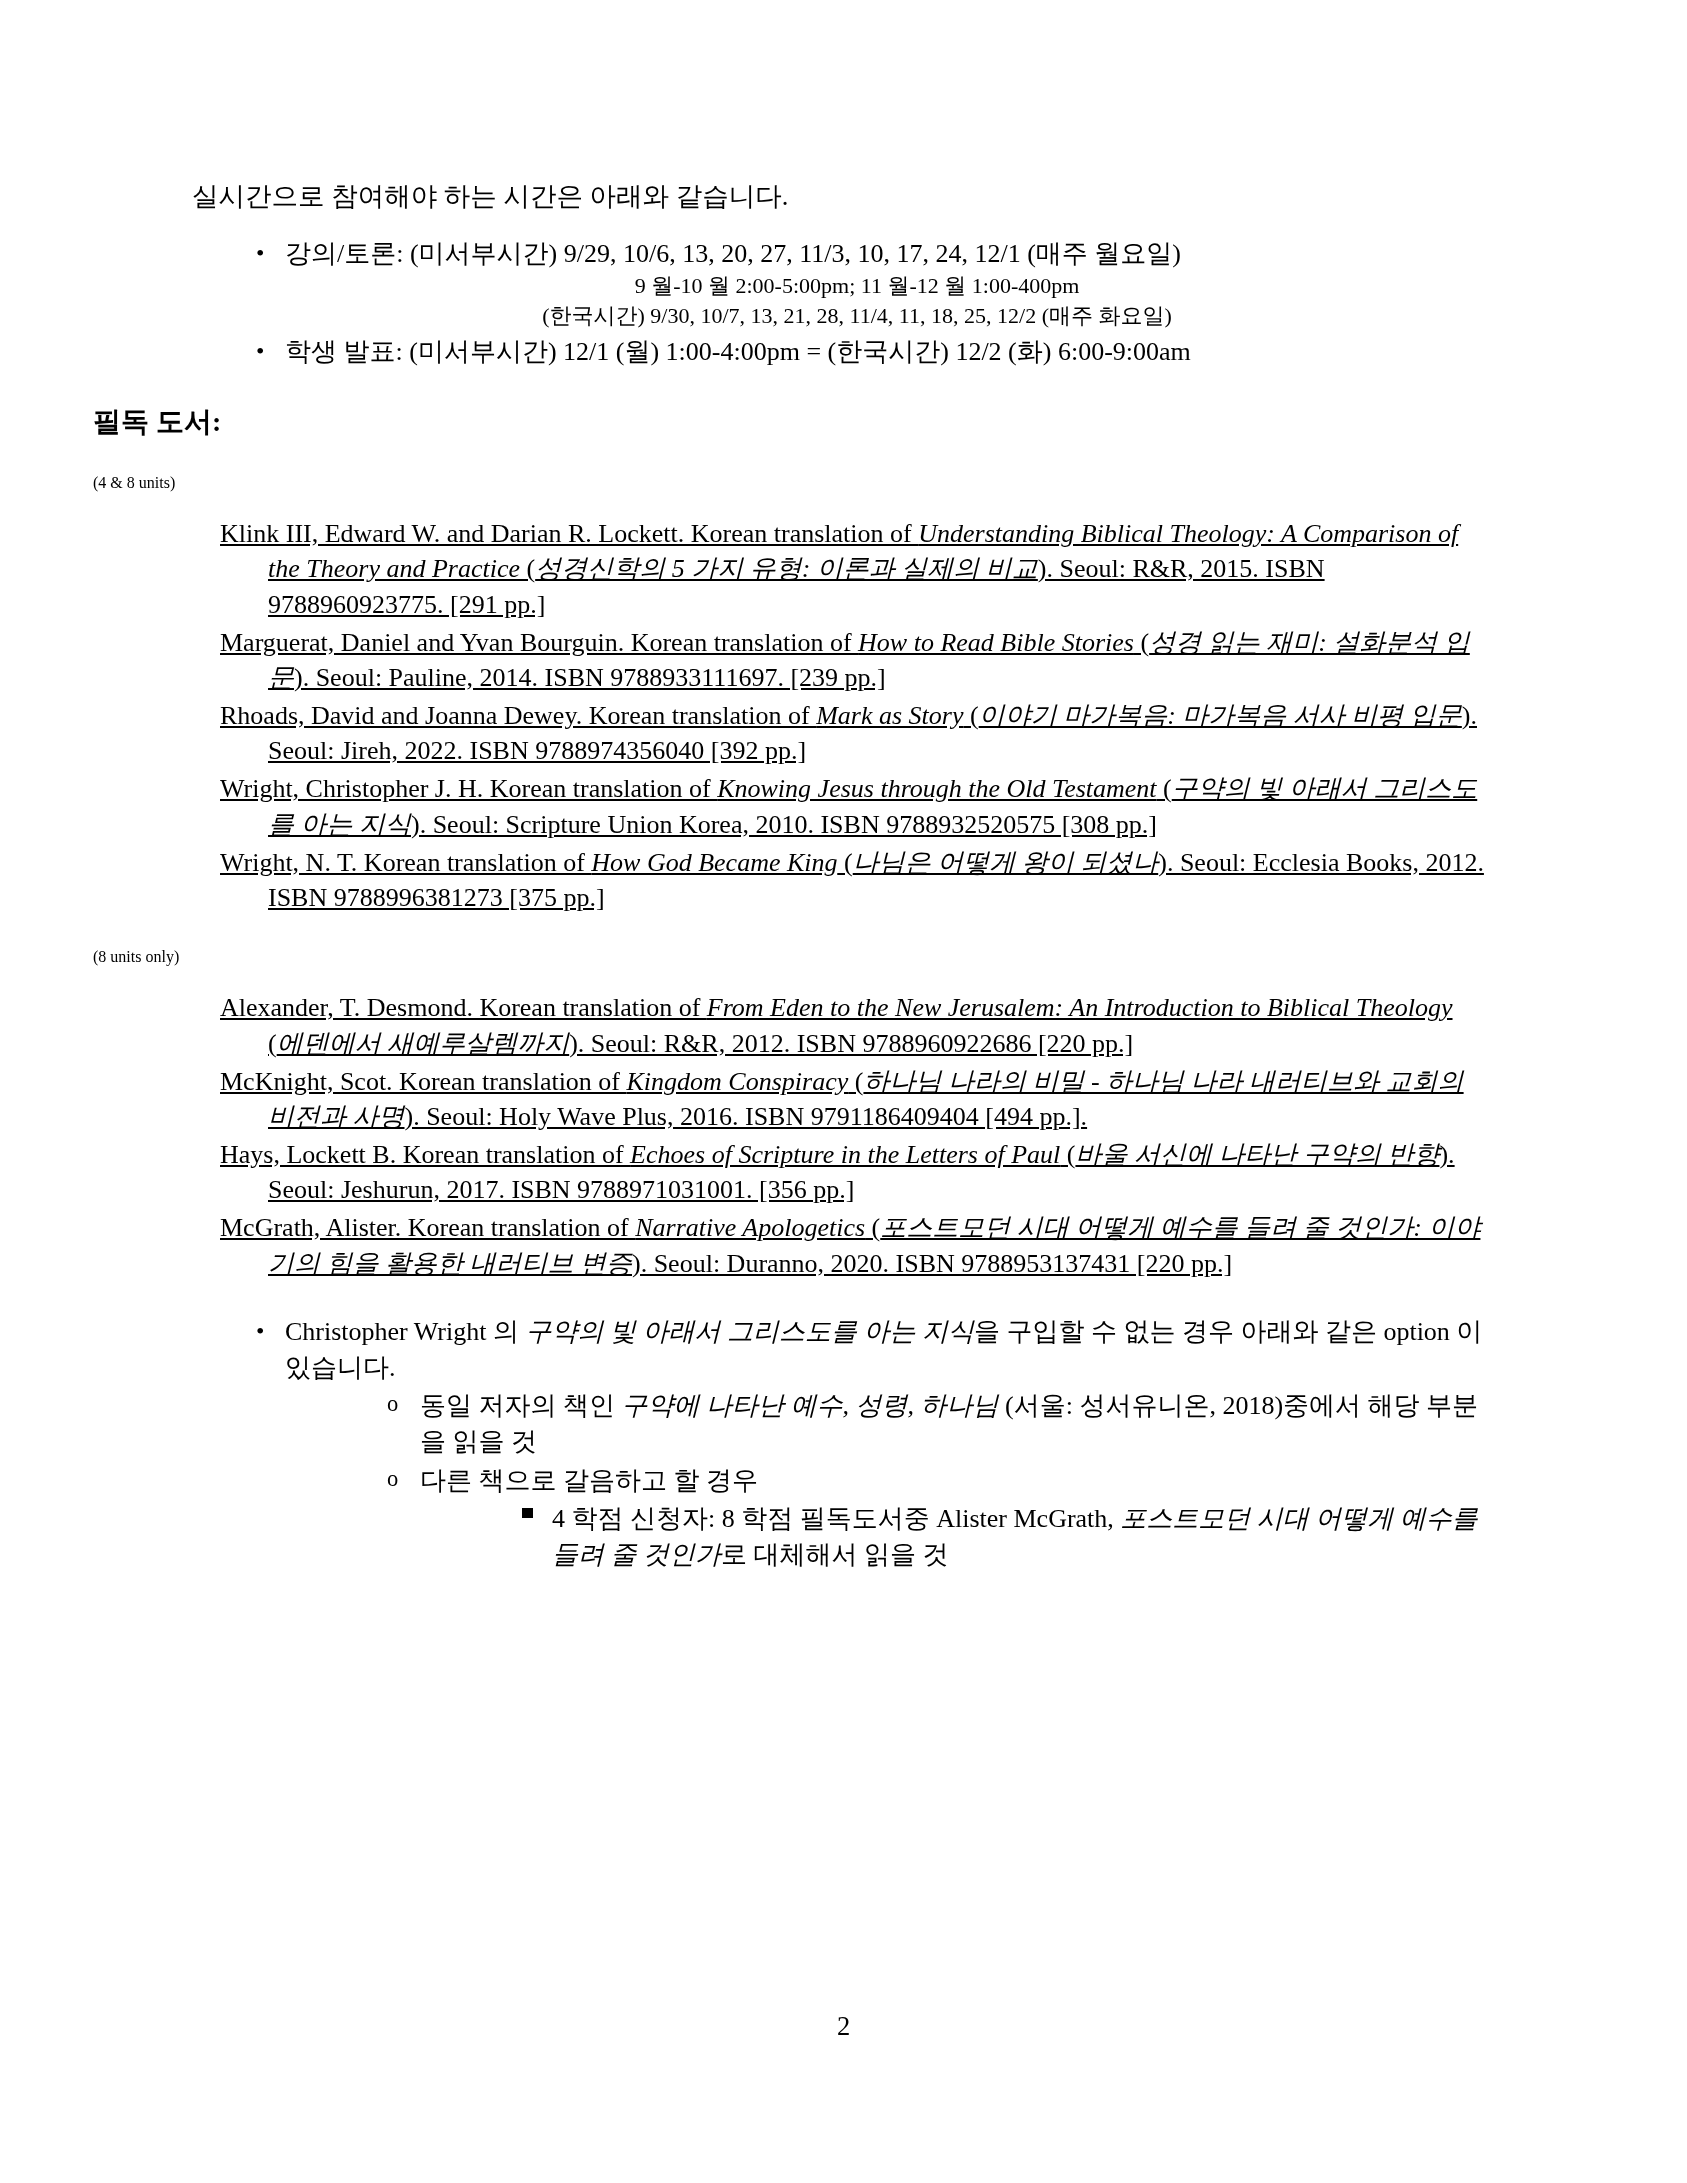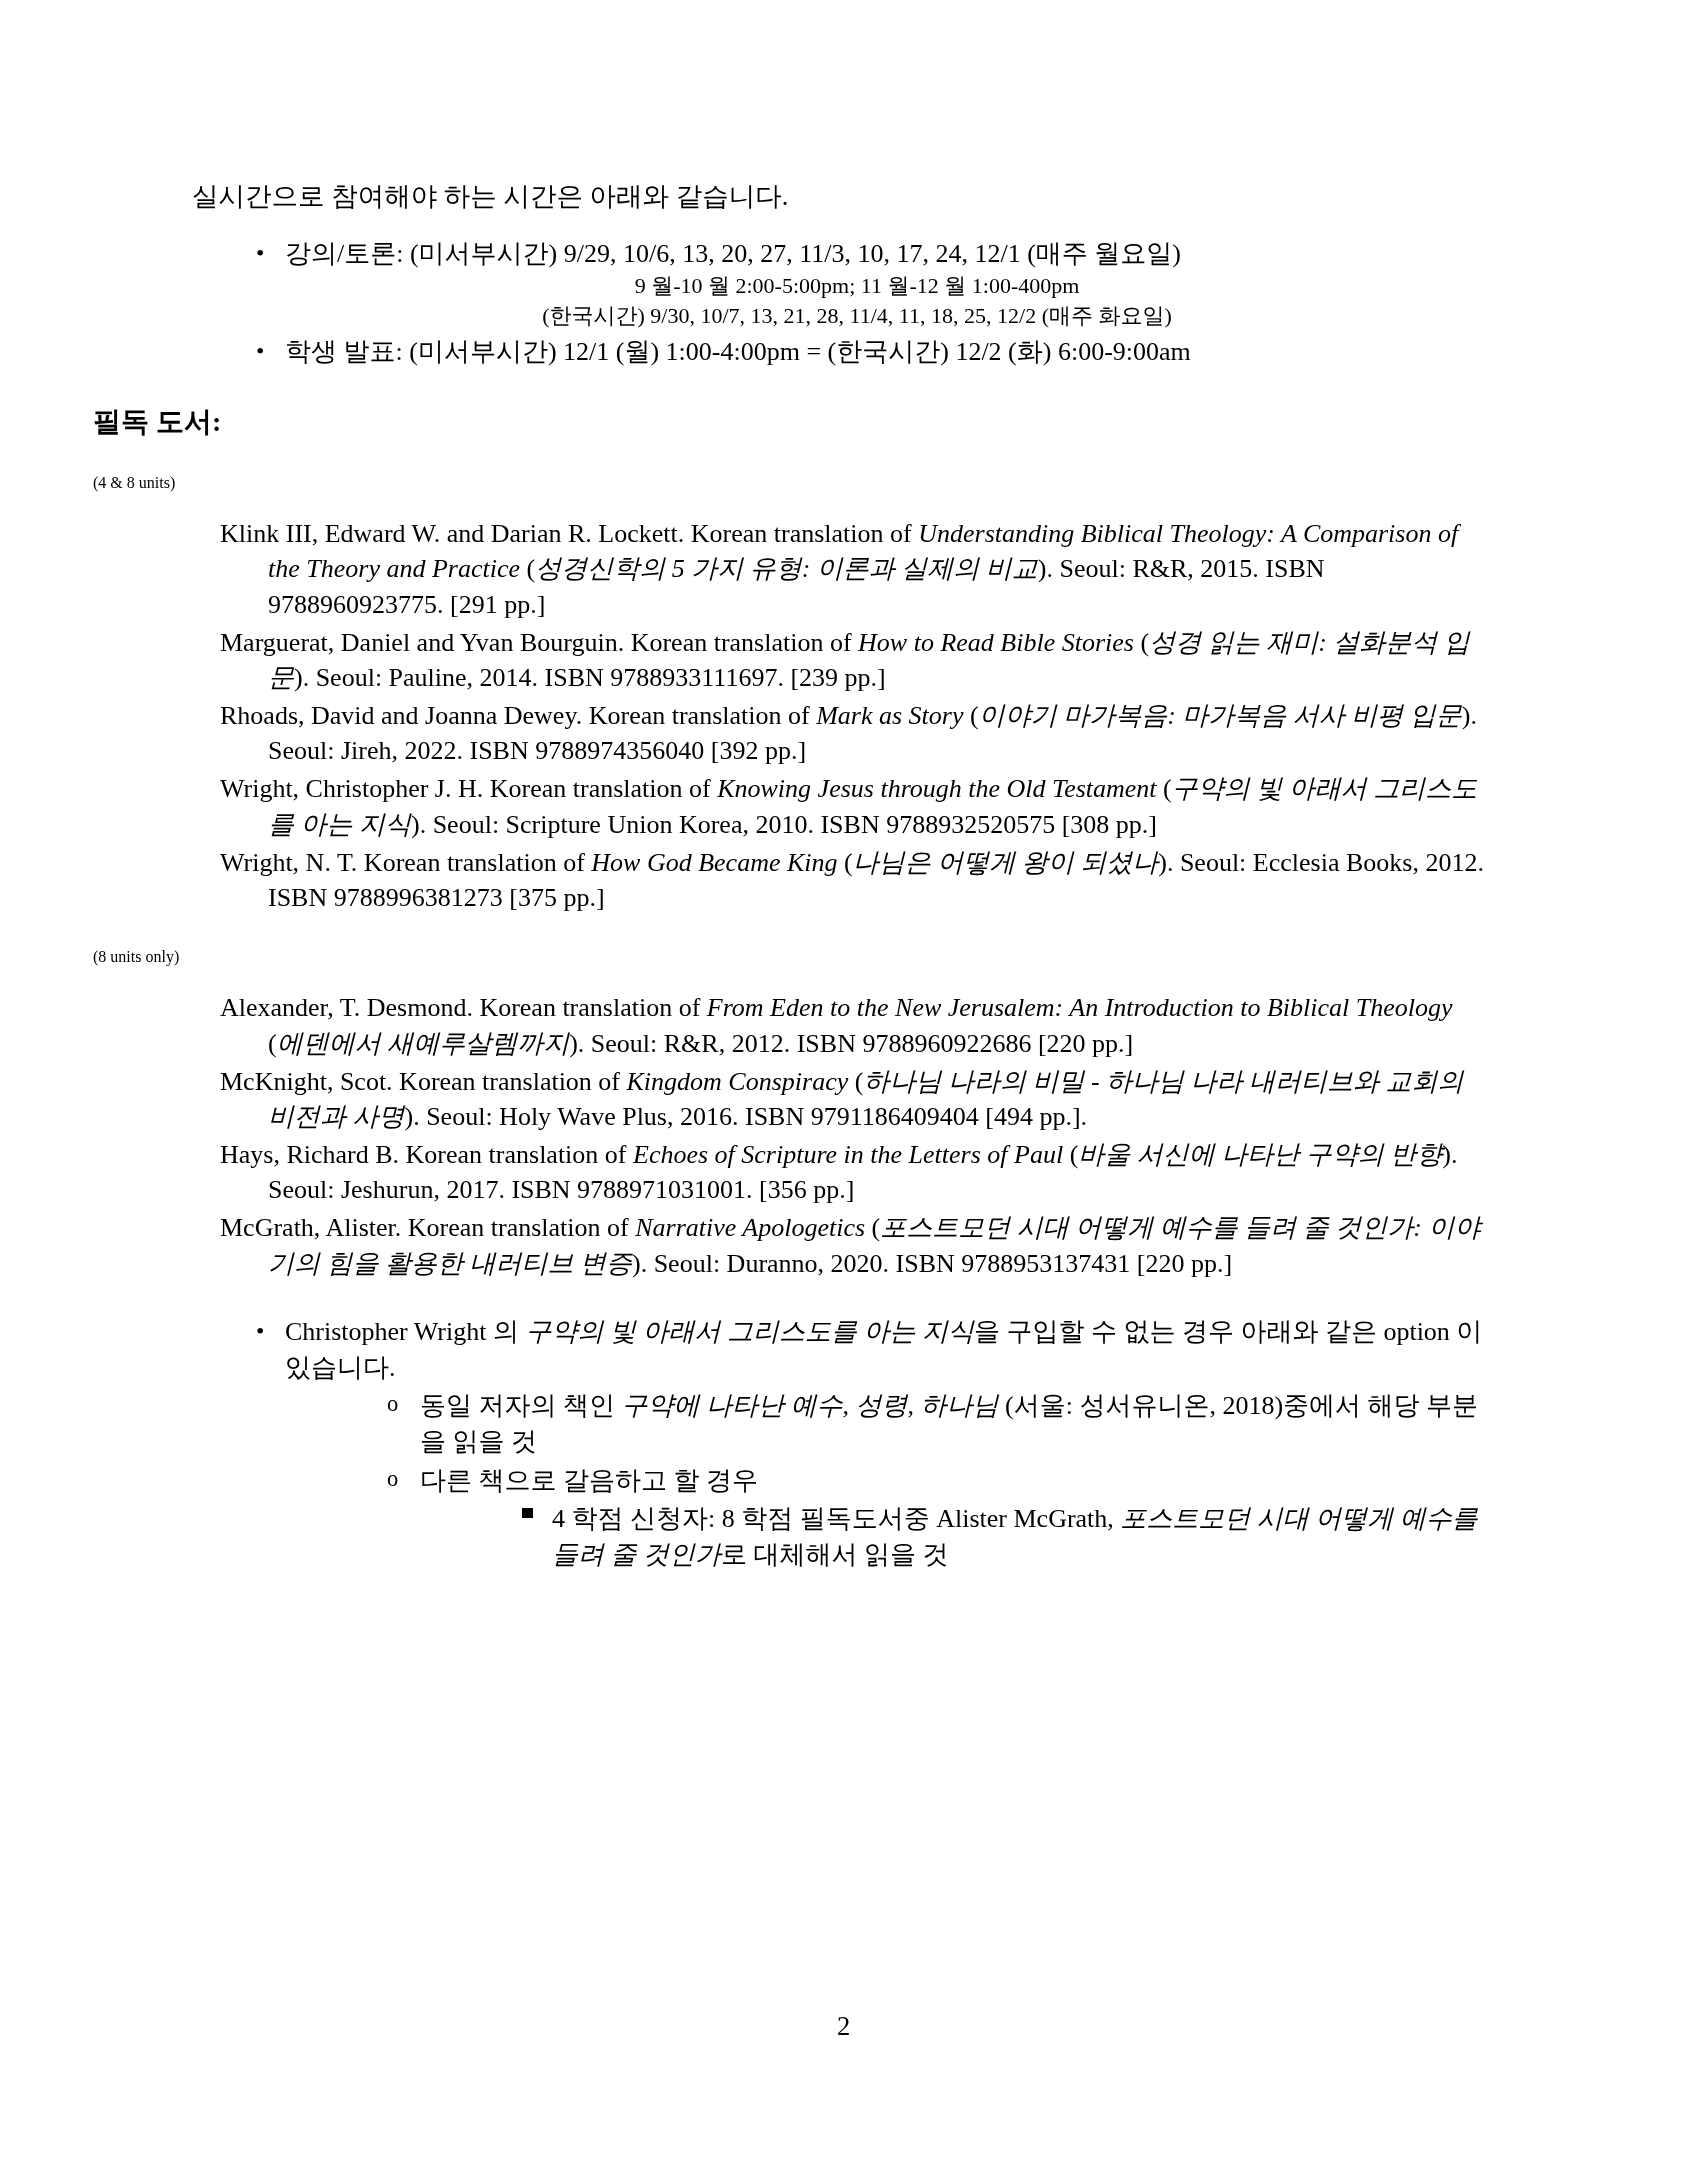--- a/index.html
+++ b/index.html
@@ -69,20 +69,21 @@
   .biblio {
     margin: 24px 0 0 0;
   }
   .entry {
     font-size: 26px;
     line-height: 1.36;
     padding-left: 48px;
     text-indent: -48px;
     margin: 0 0 2.6px 0;
     margin-left: 28px;
+    text-decoration: underline;
   }
   .entry i, .ital {
     font-style: italic;
   }
   .kital {
     font-style: italic;
   }
 
   ul.outer2 {
     list-style: none;
@@ -179,21 +180,21 @@
       <p class="entry"><span>Rhoads, David and Joanna Dewey. Korean translation of </span><i>Mark as Story</i><span> (</span><i class="kital">이야기 마가복음: 마가복음 서사 비평 입문</i><span>). Seoul: Jireh, 2022. ISBN 9788974356040 [392 pp.]</span></p>
       <p class="entry"><span>Wright, Christopher J. H. Korean translation of </span><i>Knowing Jesus through the Old Testament</i><span> (</span><i class="kital">구약의 빛 아래서 그리스도를 아는 지식</i><span>). Seoul: Scripture Union Korea, 2010. ISBN 9788932520575 [308 pp.]</span></p>
       <p class="entry"><span>Wright, N. T. Korean translation of </span><i>How God Became King</i><span> (</span><i class="kital">나님은 어떻게 왕이 되셨나</i><span>). Seoul: Ecclesia Books, 2012. ISBN 9788996381273 [375 pp.]</span></p>
     </div>
 
     <div class="units-label">(8 units only)</div>
 
     <div class="biblio">
       <p class="entry"><span>Alexander, T. Desmond. Korean translation of </span><i>From Eden to the New Jerusalem: An Introduction to Biblical Theology</i><span> (</span><i class="kital">에덴에서 새예루살렘까지</i><span>). Seoul: R&amp;R, 2012. ISBN 9788960922686 [220 pp.]</span></p>
       <p class="entry"><span>McKnight, Scot. Korean translation of </span><i>Kingdom Conspiracy</i><span> (</span><i class="kital">하나님 나라의 비밀 - 하나님 나라 내러티브와 교회의 비전과 사명</i><span>). Seoul: Holy Wave Plus, 2016. ISBN 9791186409404 [494 pp.].</span></p>
-      <p class="entry"><span>Hays, Richard B. Korean translation of </span><i>Echoes of Scripture in the Letters of Paul</i><span> (</span><i class="kital">바울 서신에 나타난 구약의 반향</i><span>). Seoul: Jeshurun, 2017. ISBN 9788971031001. [356 pp.]</span></p>
+      <p class="entry"><span>Hays, Lockett B. Korean translation of </span><i>Echoes of Scripture in the Letters of Paul</i><span> (</span><i class="kital">바울 서신에 나타난 구약의 반향</i><span>). Seoul: Jeshurun, 2017. ISBN 9788971031001. [356 pp.]</span></p>
       <p class="entry"><span>McGrath, Alister. Korean translation of </span><i>Narrative Apologetics</i><span> (</span><i class="kital">포스트모던 시대 어떻게 예수를 들려 줄 것인가: 이야기의 힘을 활용한 내러티브 변증</i><span>). Seoul: Duranno, 2020. ISBN 9788953137431 [220 pp.]</span></p>
     </div>
 
     <ul class="outer2">
       <li>
         <span class="dot">•</span>
         <span>Christopher Wright 의 </span><i class="kital">구약의 빛 아래서 그리스도를 아는 지식</i><span>을 구입할 수 없는 경우 아래와 같은 option 이 있습니다.</span>
 
         <ul class="lvl2">
           <li>

